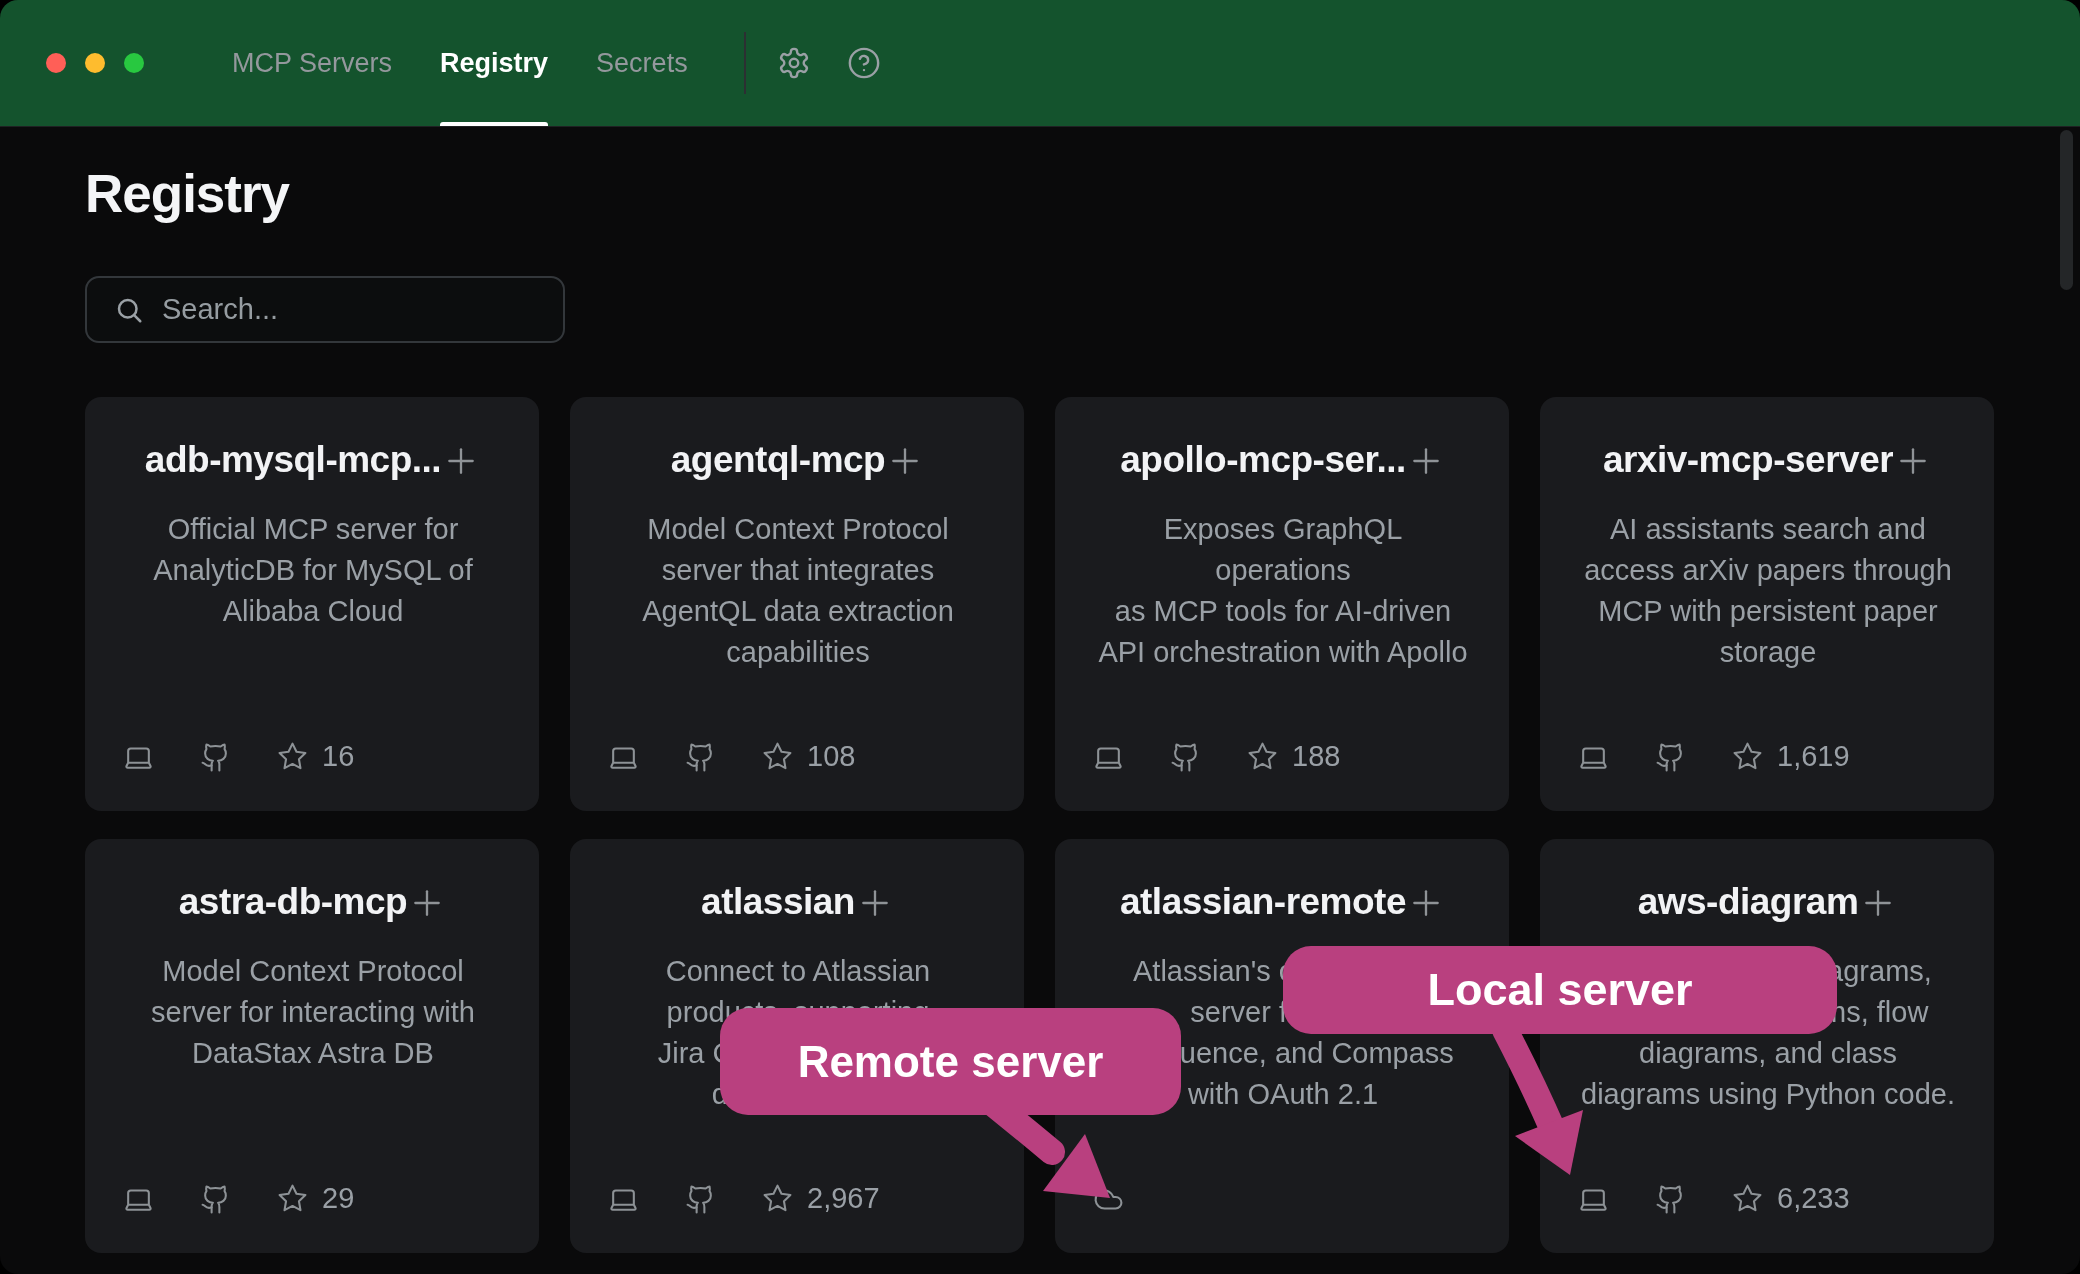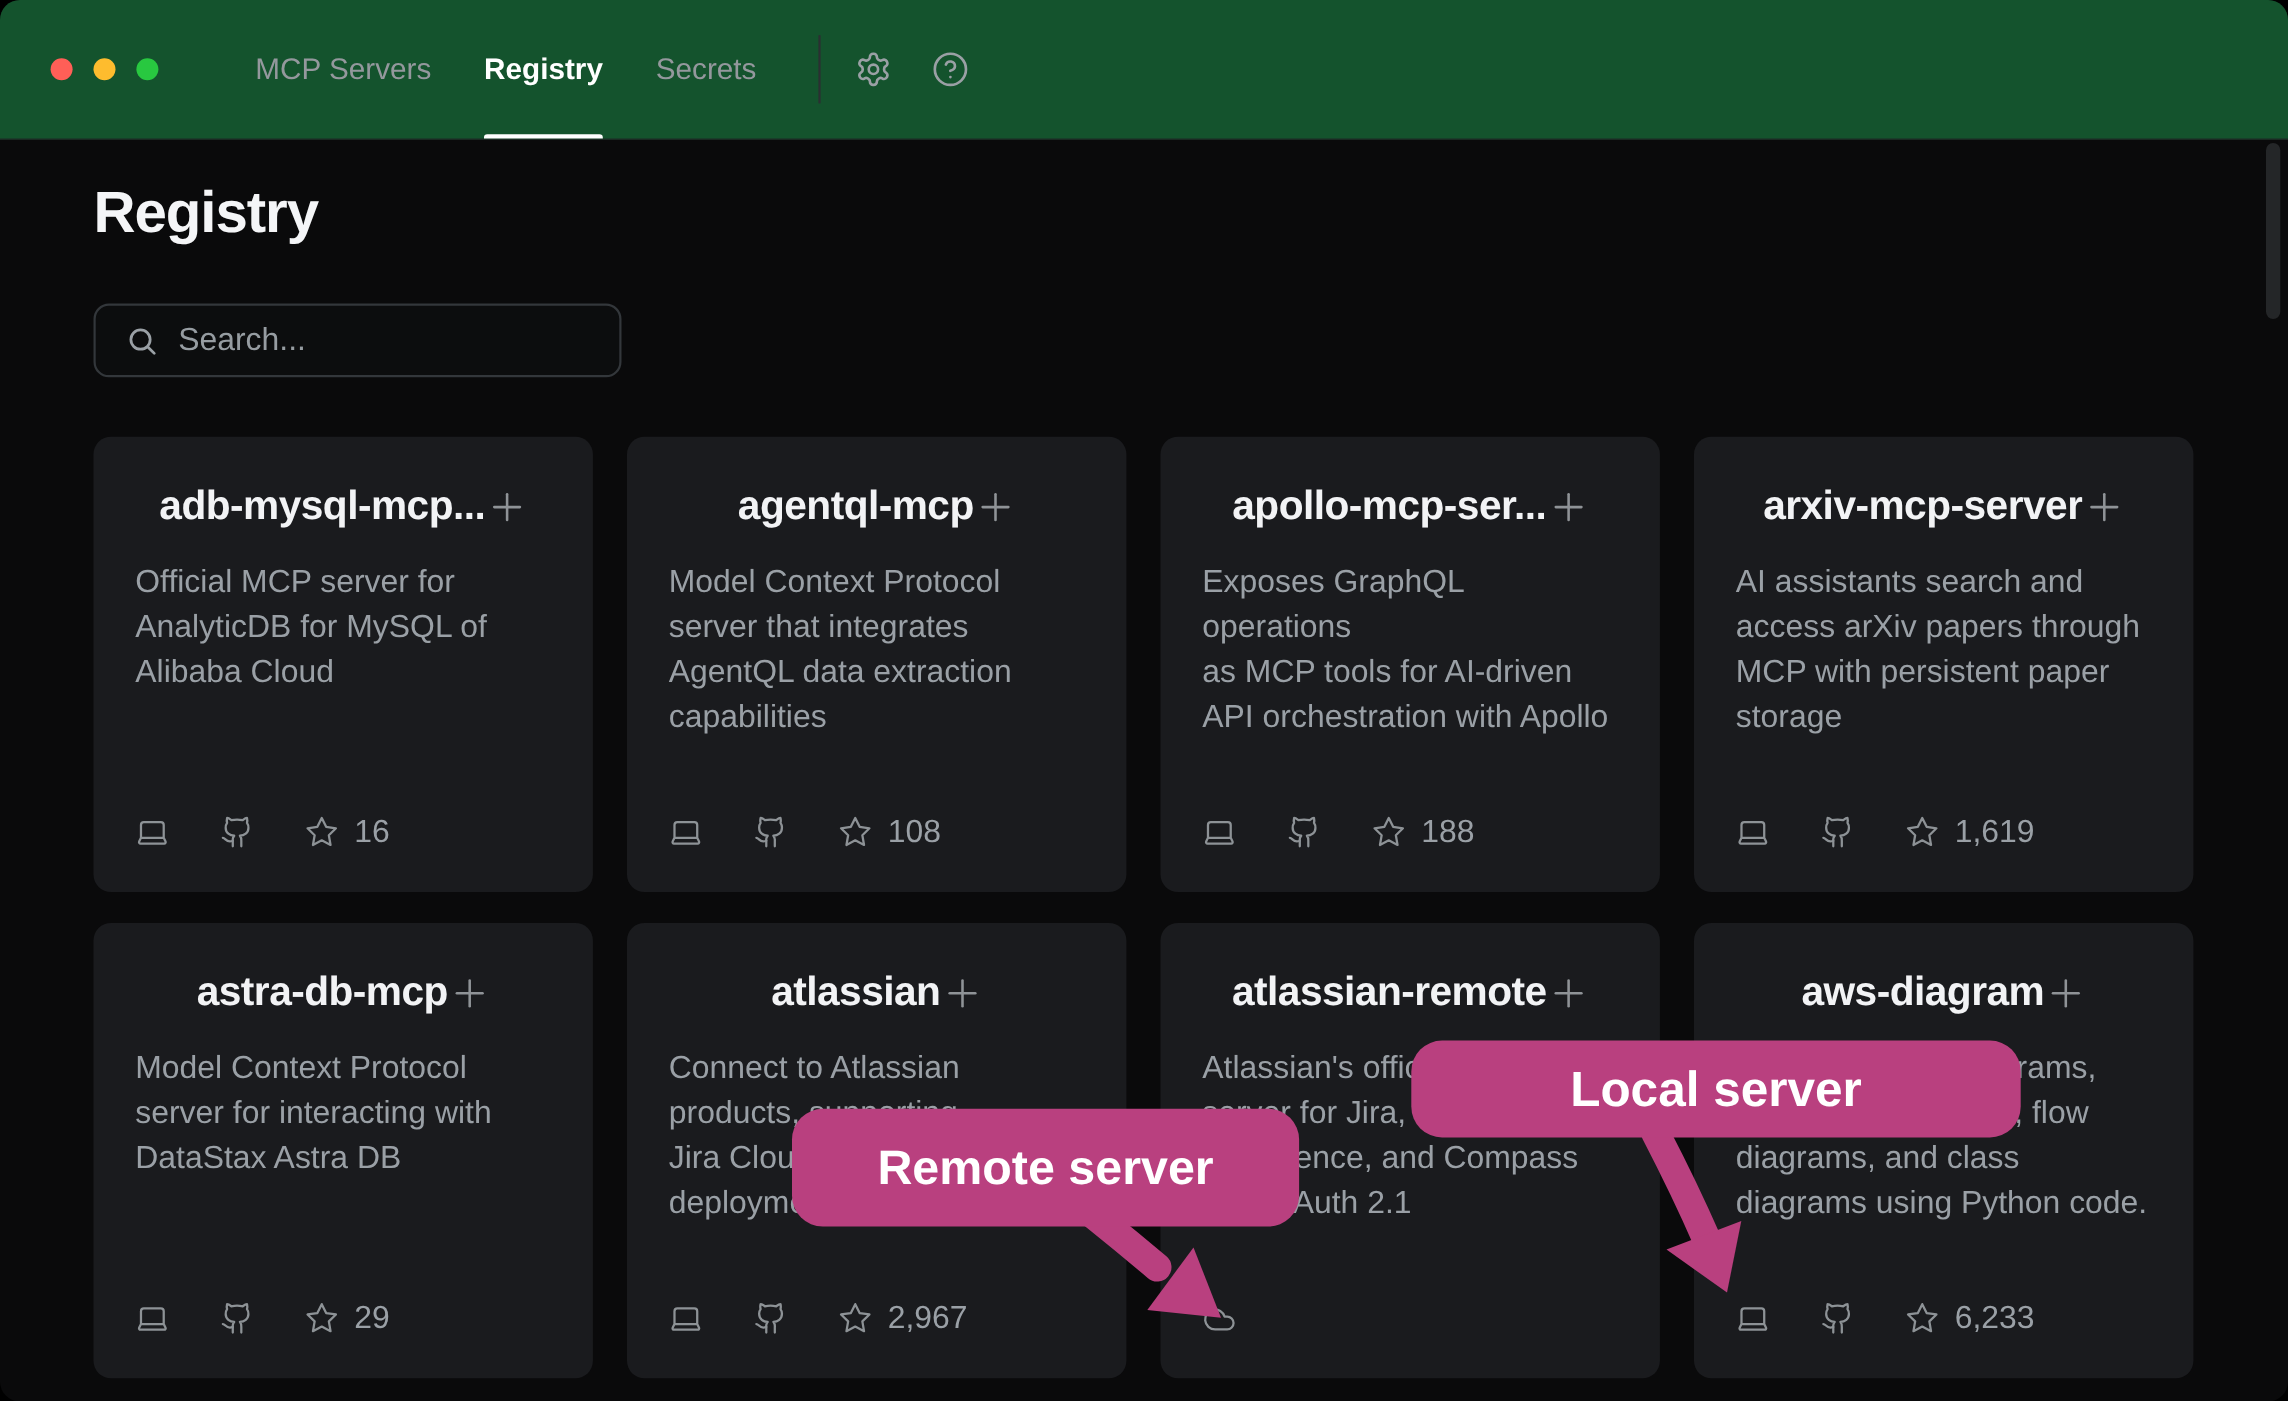--- a/index.html
+++ b/index.html
@@ -42,23 +42,23 @@
   .grid { margin-top:54px; display:grid; grid-template-columns:repeat(4,454px);
           grid-auto-rows:414px; column-gap:31px; row-gap:28px; }
   .card { position:relative; background:#1a1b1e; border-radius:16px; padding:42px 36px 0 38px; }
   .card-head { display:flex; justify-content:center; align-items:flex-start; }
   .card-title { font-size:37px; font-weight:700; color:#f2f3f5; letter-spacing:-0.5px;
                 white-space:nowrap; overflow:hidden; }
   .plus-btn { background:none; border:none; margin-top:2px; }
   .plus-btn svg { width:40px; height:40px; stroke:#8f9397; fill:none; stroke-width:1.4;
                   stroke-linecap:round; }
   .card-desc { margin-top:28px; font-size:29px; line-height:41px; color:#9aa0a6;
-               white-space:pre-line; }
+               white-space:pre-line;text-align:center; }
   .card-footer { position:absolute; left:38px; bottom:38px; display:flex;
-                 align-items:center; column-gap:46px; }
+                 align-items:flex-end; column-gap:46px; }
   .card-footer svg { width:31px; height:31px; stroke:#8d9296; fill:none;
                      stroke-width:1.6; stroke-linecap:round; stroke-linejoin:round; }
   .star-group { display:flex; align-items:center; gap:14px; }
   .star-count { font-size:29px; color:#9aa0a6; }
 
   
   .badge { position:absolute; z-index:6; display:flex; align-items:center;
            justify-content:center; background:var(--pink); border-radius:28px;
            color:#fff; font-weight:700; }
   .badge-remote { left:720px; top:1008px; width:461px; height:107px; font-size:44px; }

